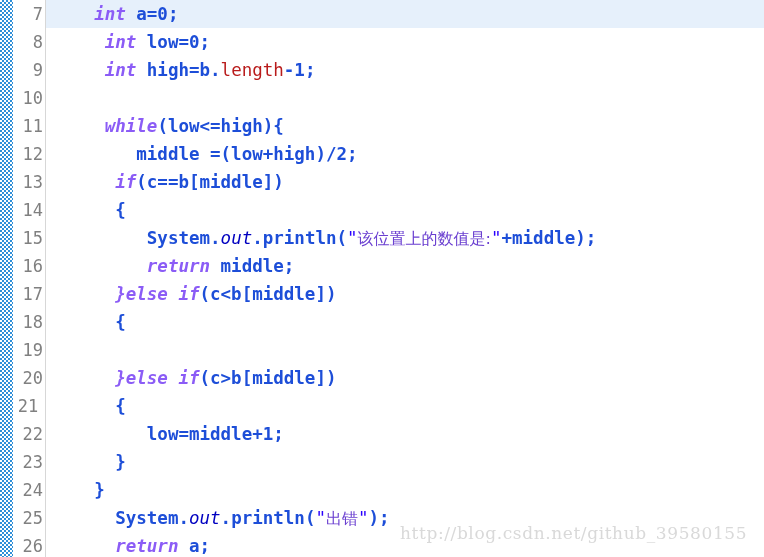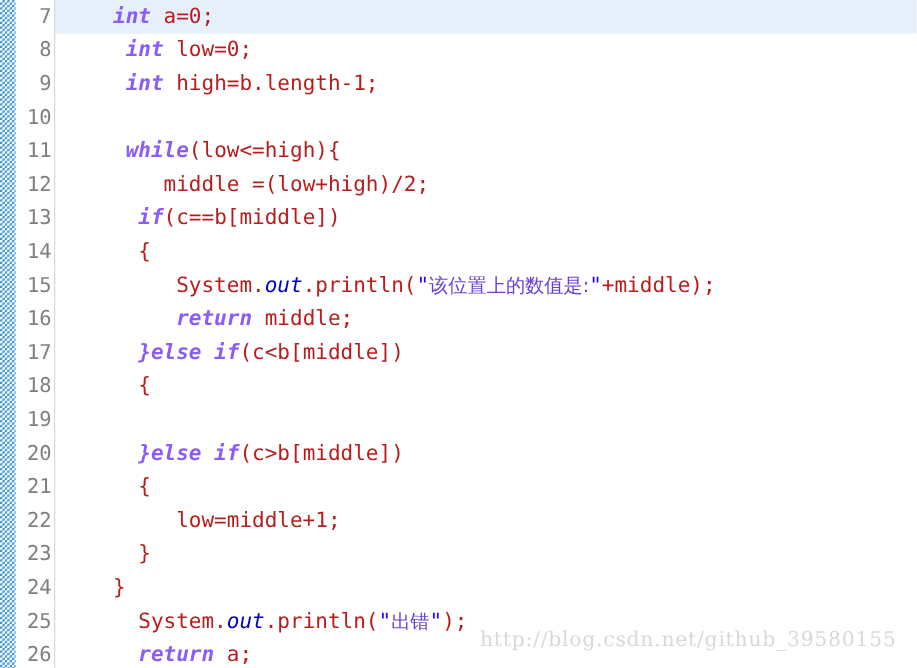--- a/index.html
+++ b/index.html
@@ -97,21 +97,21 @@
     white-space: pre;
     color: #000000;
     font-family: "DejaVu Sans Mono", "Liberation Mono", monospace;
   }
 
   .kw  { color: #8b5cf6; font-weight: bold; font-style: italic; }
   .fld { color: #b91c1c; }
   .sfl { color: #0000c0; font-style: italic; }
   .str { color: #2a00ff; }
   .cjk { color: #6a3fd0; font-family: "DejaVu Sans", "Liberation Sans", sans-serif; font-size: 16px; }
-  .pln { color: #b91c1c; }
+  .pln { color: #1d4ed8; font-weight: bold; }
 
   
   #watermark {
     position: absolute;
     left: 400px;
     top: 523px;
     font-family: "DejaVu Serif", "Liberation Serif", serif;
     font-size: 17px;
     letter-spacing: 0.6px;
     color: #d9d9d9;
@@ -133,21 +133,21 @@
       <div class="gline" style="top: 112px;">11</div>
       <div class="gline" style="top: 140px;">12</div>
       <div class="gline" style="top: 168px;">13</div>
       <div class="gline" style="top: 196px;">14</div>
       <div class="gline" style="top: 224px;">15</div>
       <div class="gline" style="top: 252px;">16</div>
       <div class="gline" style="top: 280px;">17</div>
       <div class="gline" style="top: 308px;">18</div>
       <div class="gline" style="top: 336px;">19</div>
       <div class="gline" style="top: 364px;">20</div>
-      <div class="gline" style="top: 392px;">21</div>
+      <div class="gline" style="top: 392px; text-align: center;">21</div>
       <div class="gline" style="top: 420px;">22</div>
       <div class="gline" style="top: 448px;">23</div>
       <div class="gline" style="top: 476px;">24</div>
       <div class="gline" style="top: 504px;">25</div>
       <div class="gline" style="top: 532px;">26</div>
     </div>
   <div id="gutter-sep"></div>
 
   <div id="code">
       <div class="row current" style="top: 0px;">

